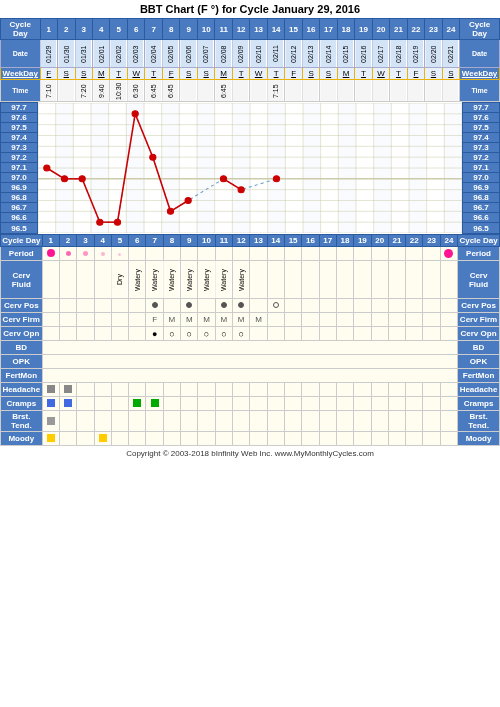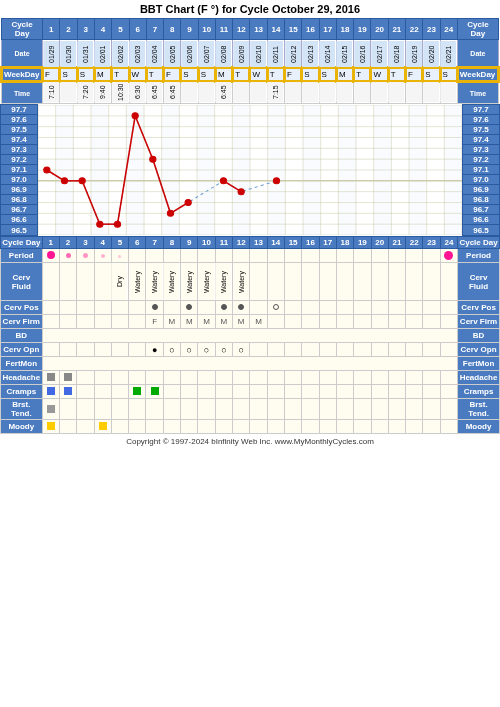--- a/index.html
+++ b/index.html
@@ -42,23 +42,25 @@
     .date-row td.label-cell {
       writing-mode: horizontal-tb;
       transform: none;
       background: #4a7abf;
       color: white;
       font-weight: bold;
     }
 
     .weekday-row td {
       background: #e8f0fb;
-      border: 3px solid #eab308;
+      text-align: center;
+      border: 1px solid #eab308;
       font-size: 8px;
       padding: 1px;
+      text-decoration: underline;
     }
 
     .weekday-row td.label-cell {
       background: #4a7abf;
       color: white;
       font-weight: bold;
     }
 
     .time-row td {
       background: #f5f5f5;
@@ -201,21 +203,21 @@
     }
     .day-col {
       width: 17px;
       min-width: 17px;
     }
   </style>
 </head>
 <body>
 
 <div>
-  <div class="main-title">BBT Chart (F °) for Cycle October 29, 2016</div>
+  <div class="main-title">BBT Chart (F °) for Cycle January 29, 2016</div>
 
   <table>
 
     <tbody>
         <tr class="header-row">
       <td class="label-col-left">Cycle Day</td>
       <td class="day-col">1</td>
       <td class="day-col">2</td>
       <td class="day-col">3</td>
       <td class="day-col">4</td>
@@ -593,26 +595,20 @@
       <td></td>
       <td></td>
       <td></td>
       <td></td>
       <td></td>
       <td></td>
       <td class="row-label label-col-right">Cerv Firm</td>
     </tr>
 
     <tr class="info-row">
-      <td class="row-label label-col-left">BD</td>
-      <td colspan="24"></td>
-      <td class="row-label label-col-right">BD</td>
-    </tr>
-
-    <tr class="info-row">
       <td class="row-label label-col-left">Cerv Opn</td>
       <td></td>
       <td></td>
       <td></td>
       <td></td>
       <td></td>
       <td></td>
       <td style="font-size:9px;">●</td>
       <td style="font-size:9px;">○</td>
       <td style="font-size:9px;">○</td>
@@ -627,21 +623,32 @@
       <td></td>
       <td></td>
       <td></td>
       <td></td>
       <td></td>
       <td></td>
       <td></td>
       <td class="row-label label-col-right">Cerv Opn</td>
     </tr>
 
-
+    <tr class="info-row">
+      <td class="row-label label-col-left">BD</td>
+      <td colspan="24"></td>
+      <td class="row-label label-col-right">BD</td>
+    </tr>
+
+
+    <tr class="info-row">
+      <td class="row-label label-col-left">OPK</td>
+      <td colspan="24"></td>
+      <td class="row-label label-col-right">OPK</td>
+    </tr>
 
 
     <tr class="info-row">
       <td class="row-label label-col-left">FertMon</td>
       <td colspan="24"></td>
       <td class="row-label label-col-right">FertMon</td>
     </tr>
 
 
     <tr class="info-row">
@@ -755,14 +762,14 @@
       <td></td>
       <td></td>
       <td></td>
       <td></td>
       <td></td>
       <td class="row-label label-col-right">Moody</td>
     </tr>
   </tbody>
     </table>
 
-  <div class="copyright">Copyright © 1997-2024 bInfinity Web Inc.   www.MyMonthlyCycles.com</div>
+  <div class="copyright">Copyright © 2003-2018 bInfinity Web Inc.   www.MyMonthlyCycles.com</div>
 </div>
 
 </body></html>

